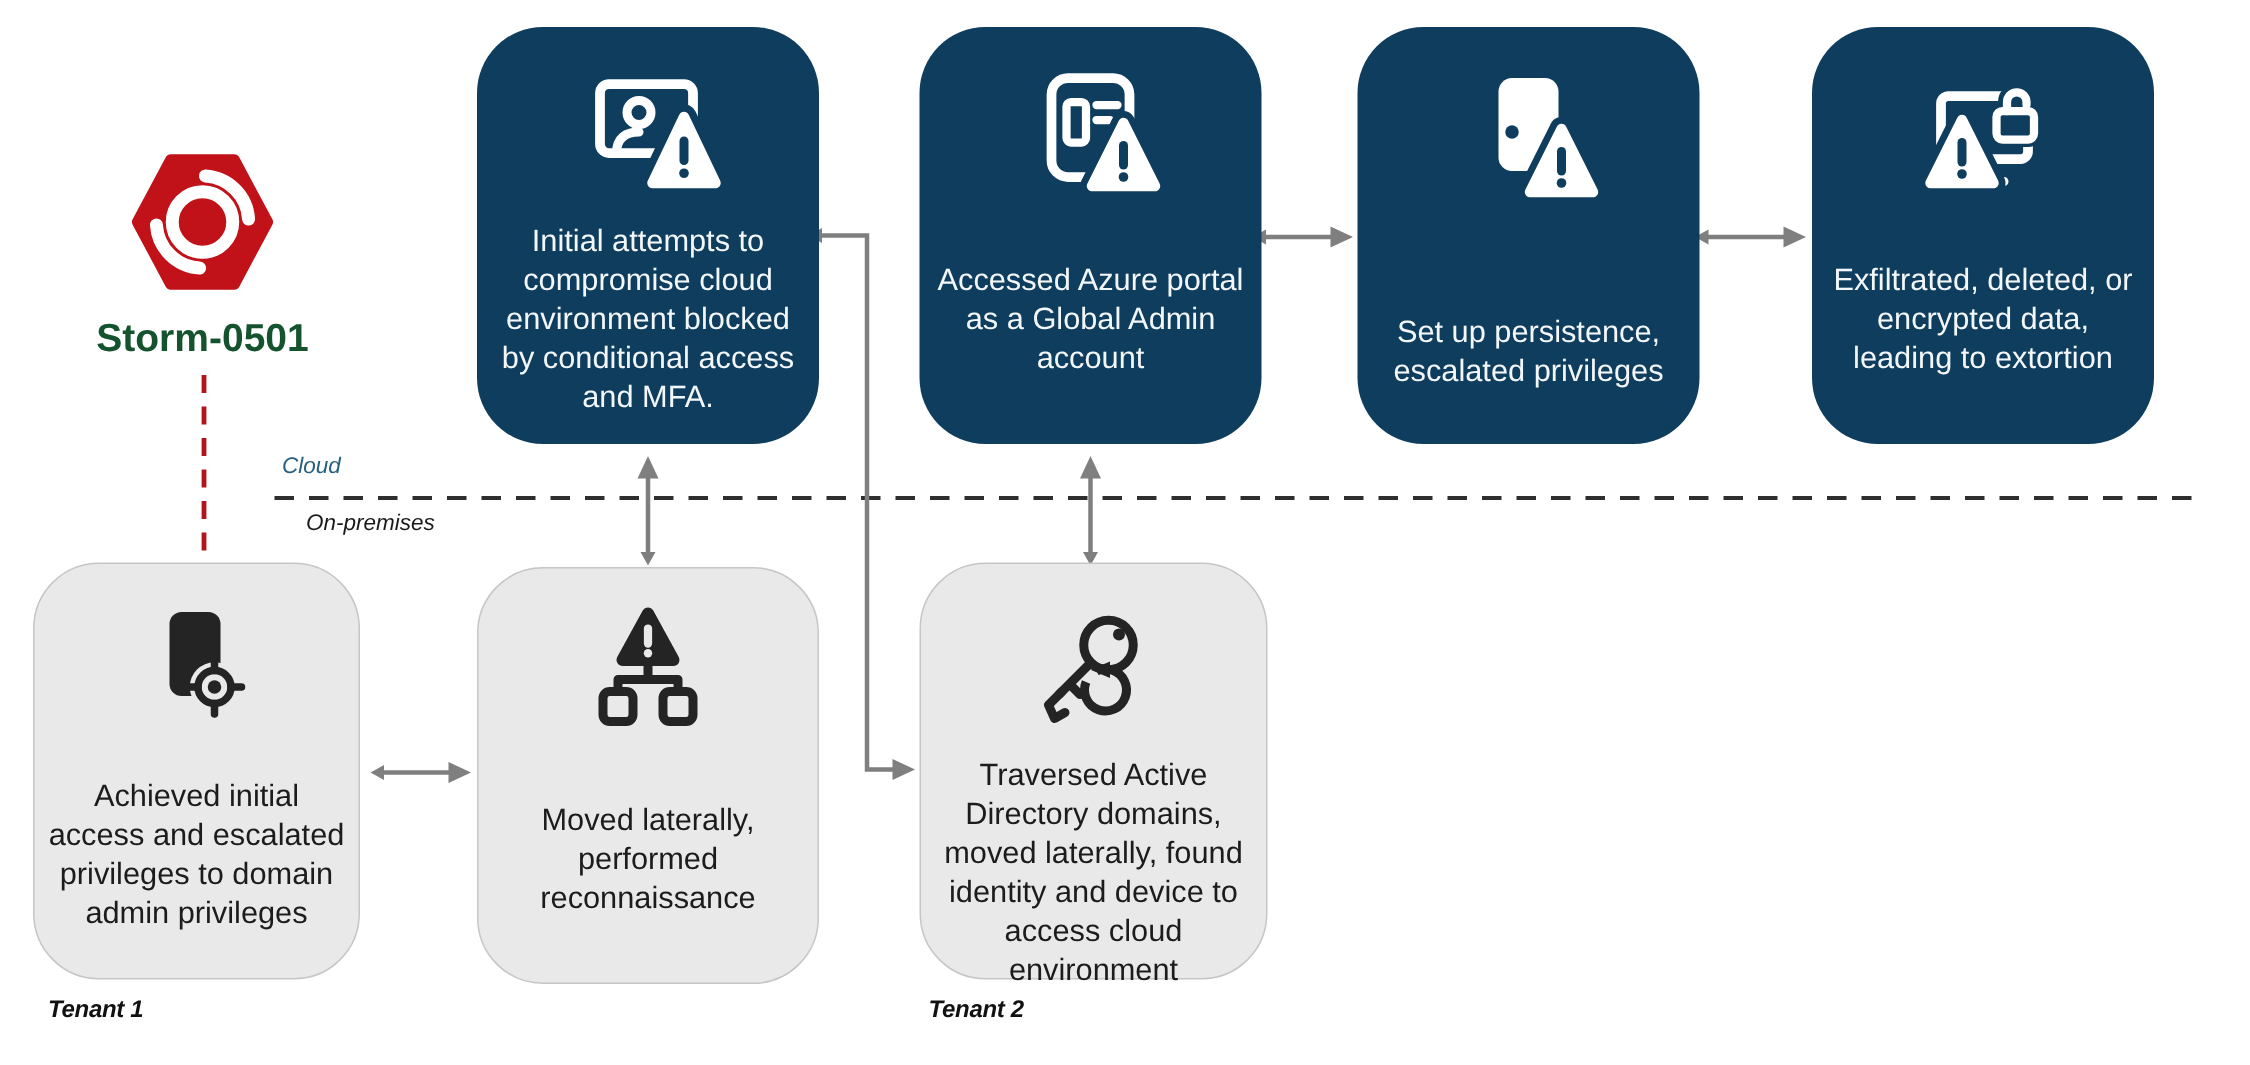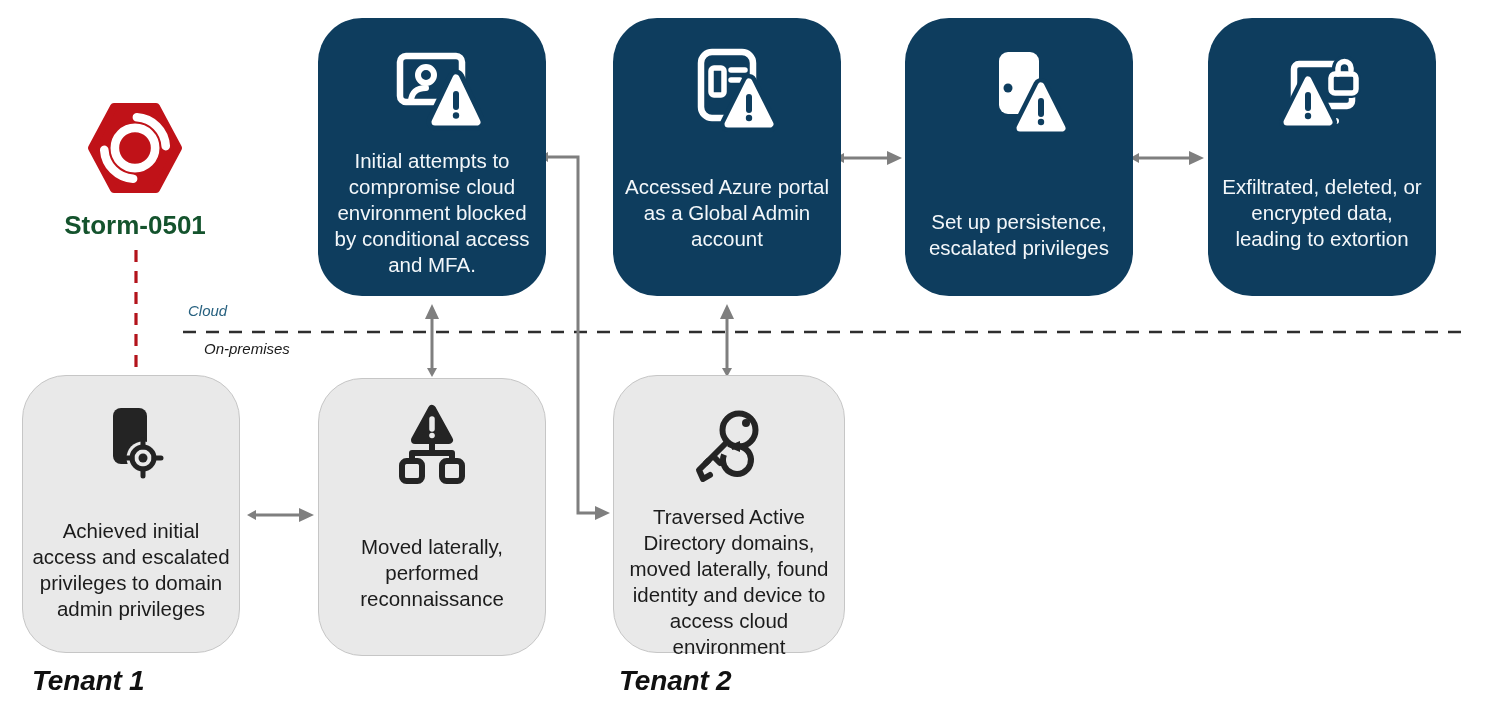--- a/index.html
+++ b/index.html
@@ -17,21 +17,21 @@
   .step.onprem{background:#e9e9e9;border:1px solid #c6c6c6;color:#1c1c1c;}
   .step .icon{margin-top:24px;height:100px;display:flex;align-items:center;justify-content:center;flex:0 0 auto;}
   .step .label{
     flex:1;display:flex;align-items:center;justify-content:center;
     text-align:center;font-size:20.5px;line-height:26px;padding:4px 8px 16px;
   }
   .env-label{position:absolute;font-style:italic;font-size:15px;z-index:1;}
   .env-label.cloud-side{left:188px;top:302px;color:#26607f;}
   .env-label.onprem-side{left:204px;top:340px;color:#1a1a1a;}
   .tenant-label{
-    position:absolute;font-size:28px;font-weight:bold;font-style:italic;
+    position:absolute;font-size:16px;font-weight:bold;font-style:italic;
     color:#111111;z-index:1;letter-spacing:-0.2px;
   }
   .actor{position:absolute;left:35px;top:100px;width:200px;text-align:center;z-index:1;}
   .actor svg{display:block;margin:0 auto;}
   .actor-name{margin-top:14px;font-size:26px;font-weight:bold;color:#14532d;}
 </style>
 </head>
 <body>
 
 <div class="canvas">

